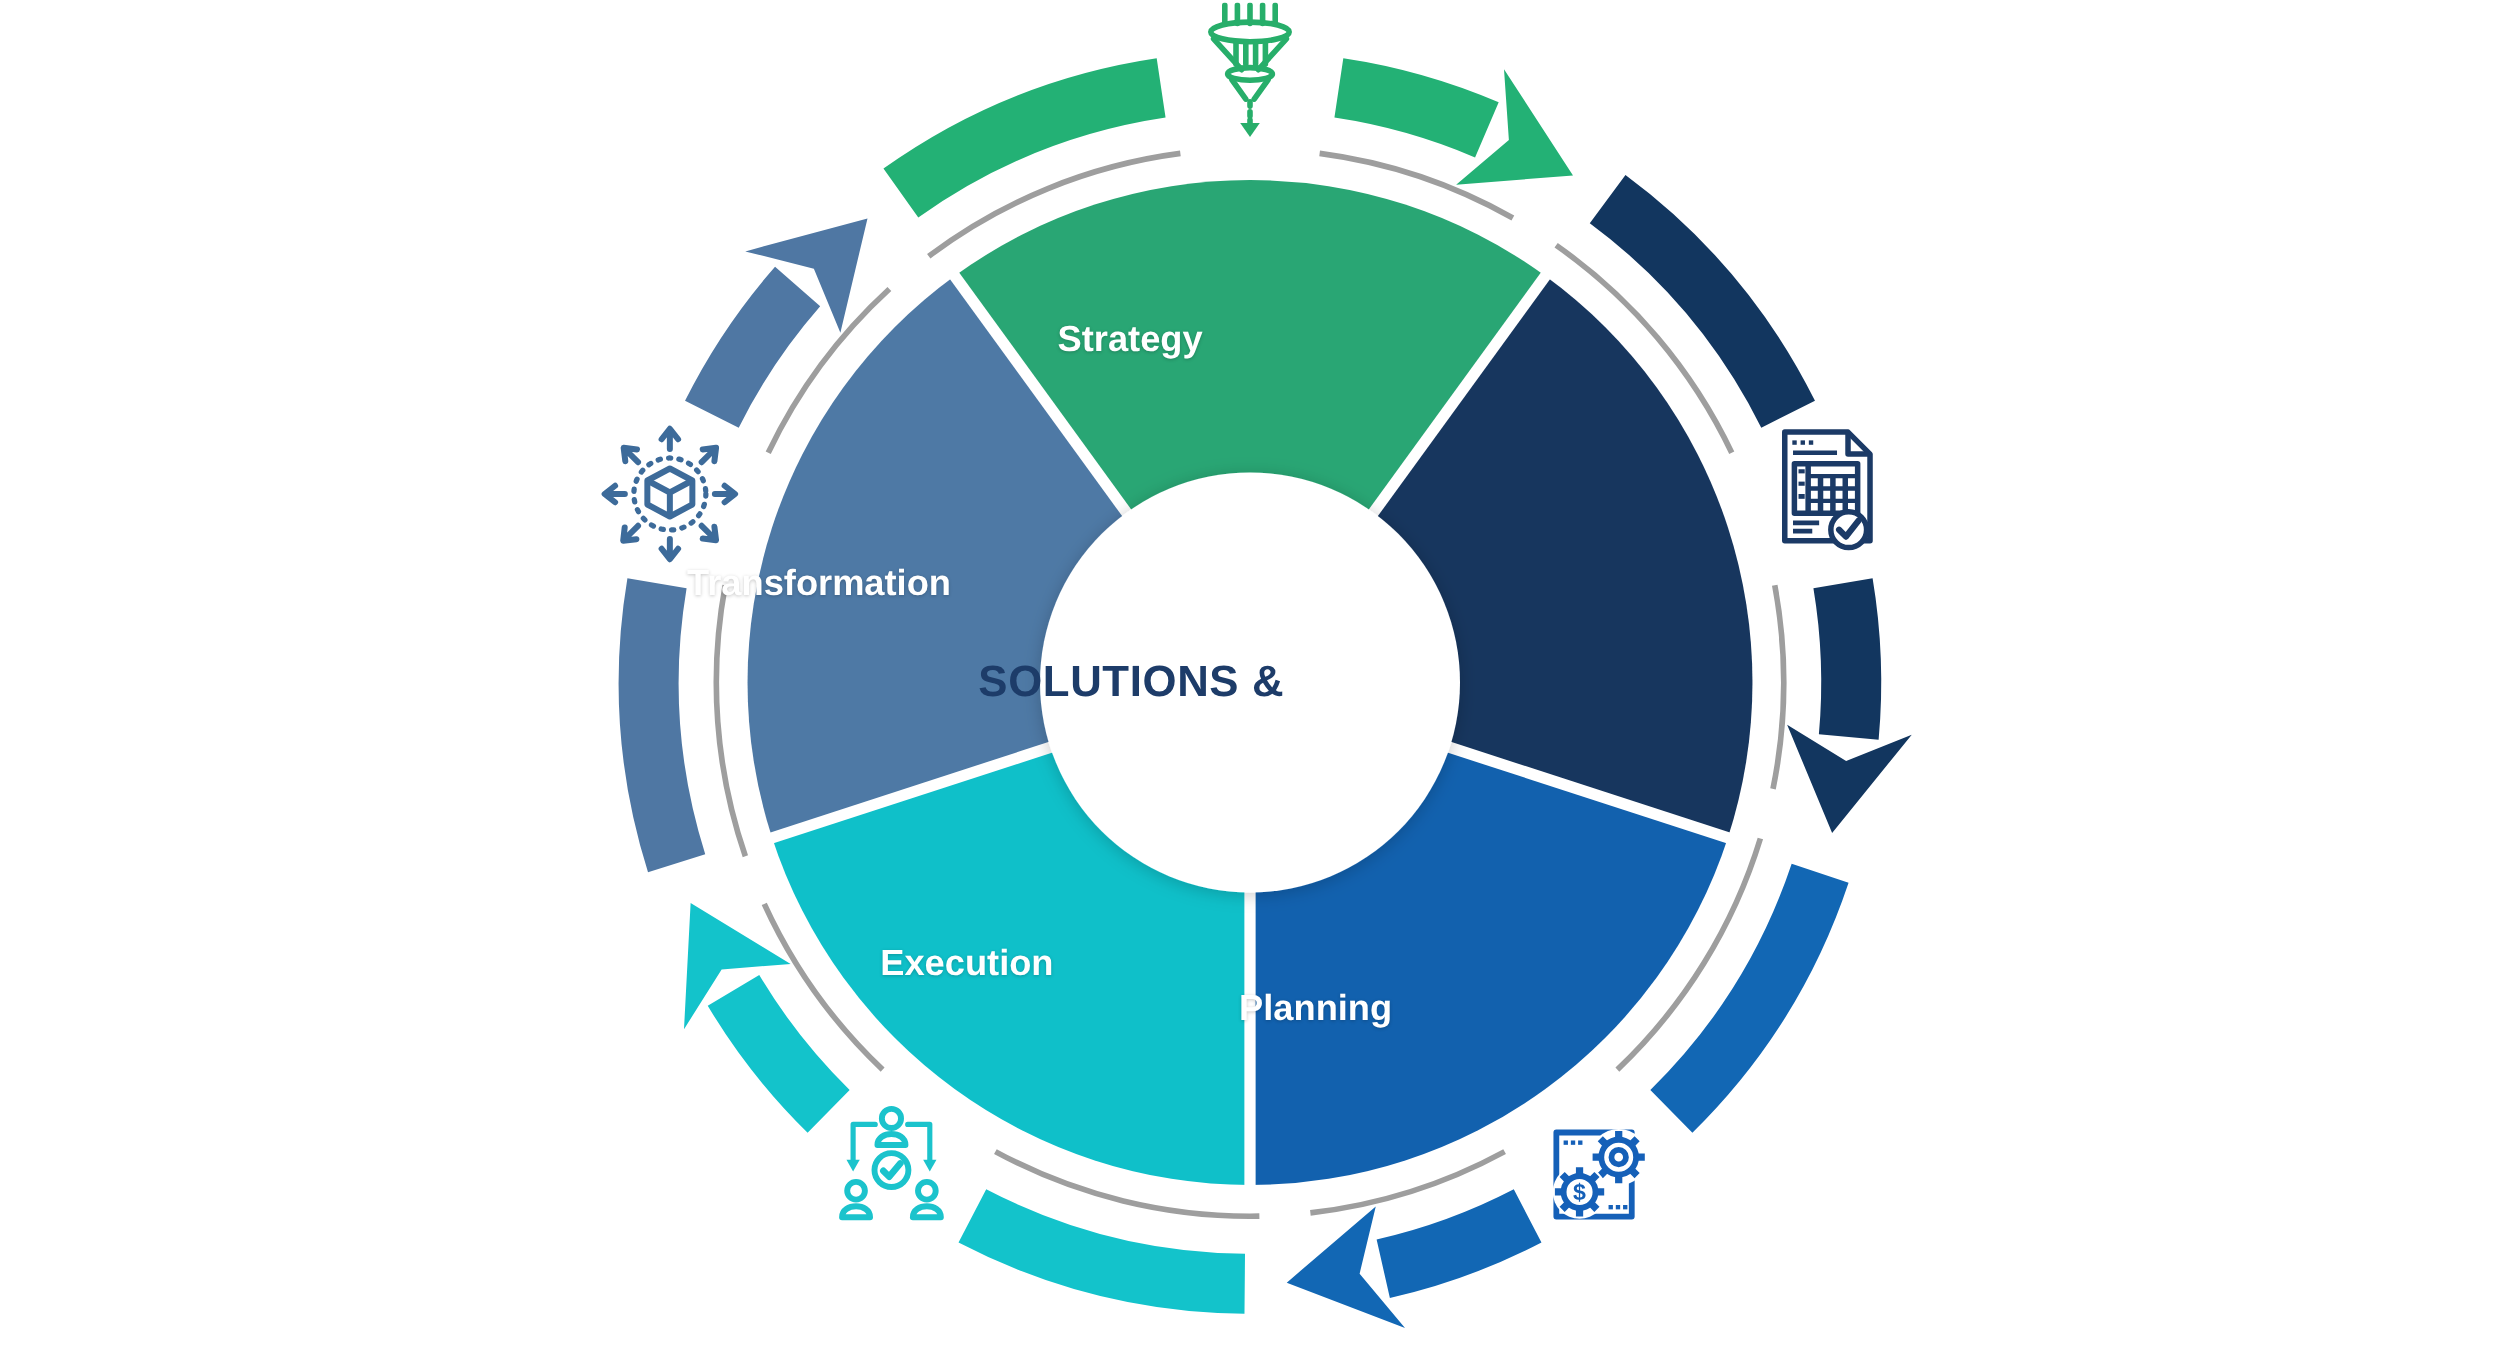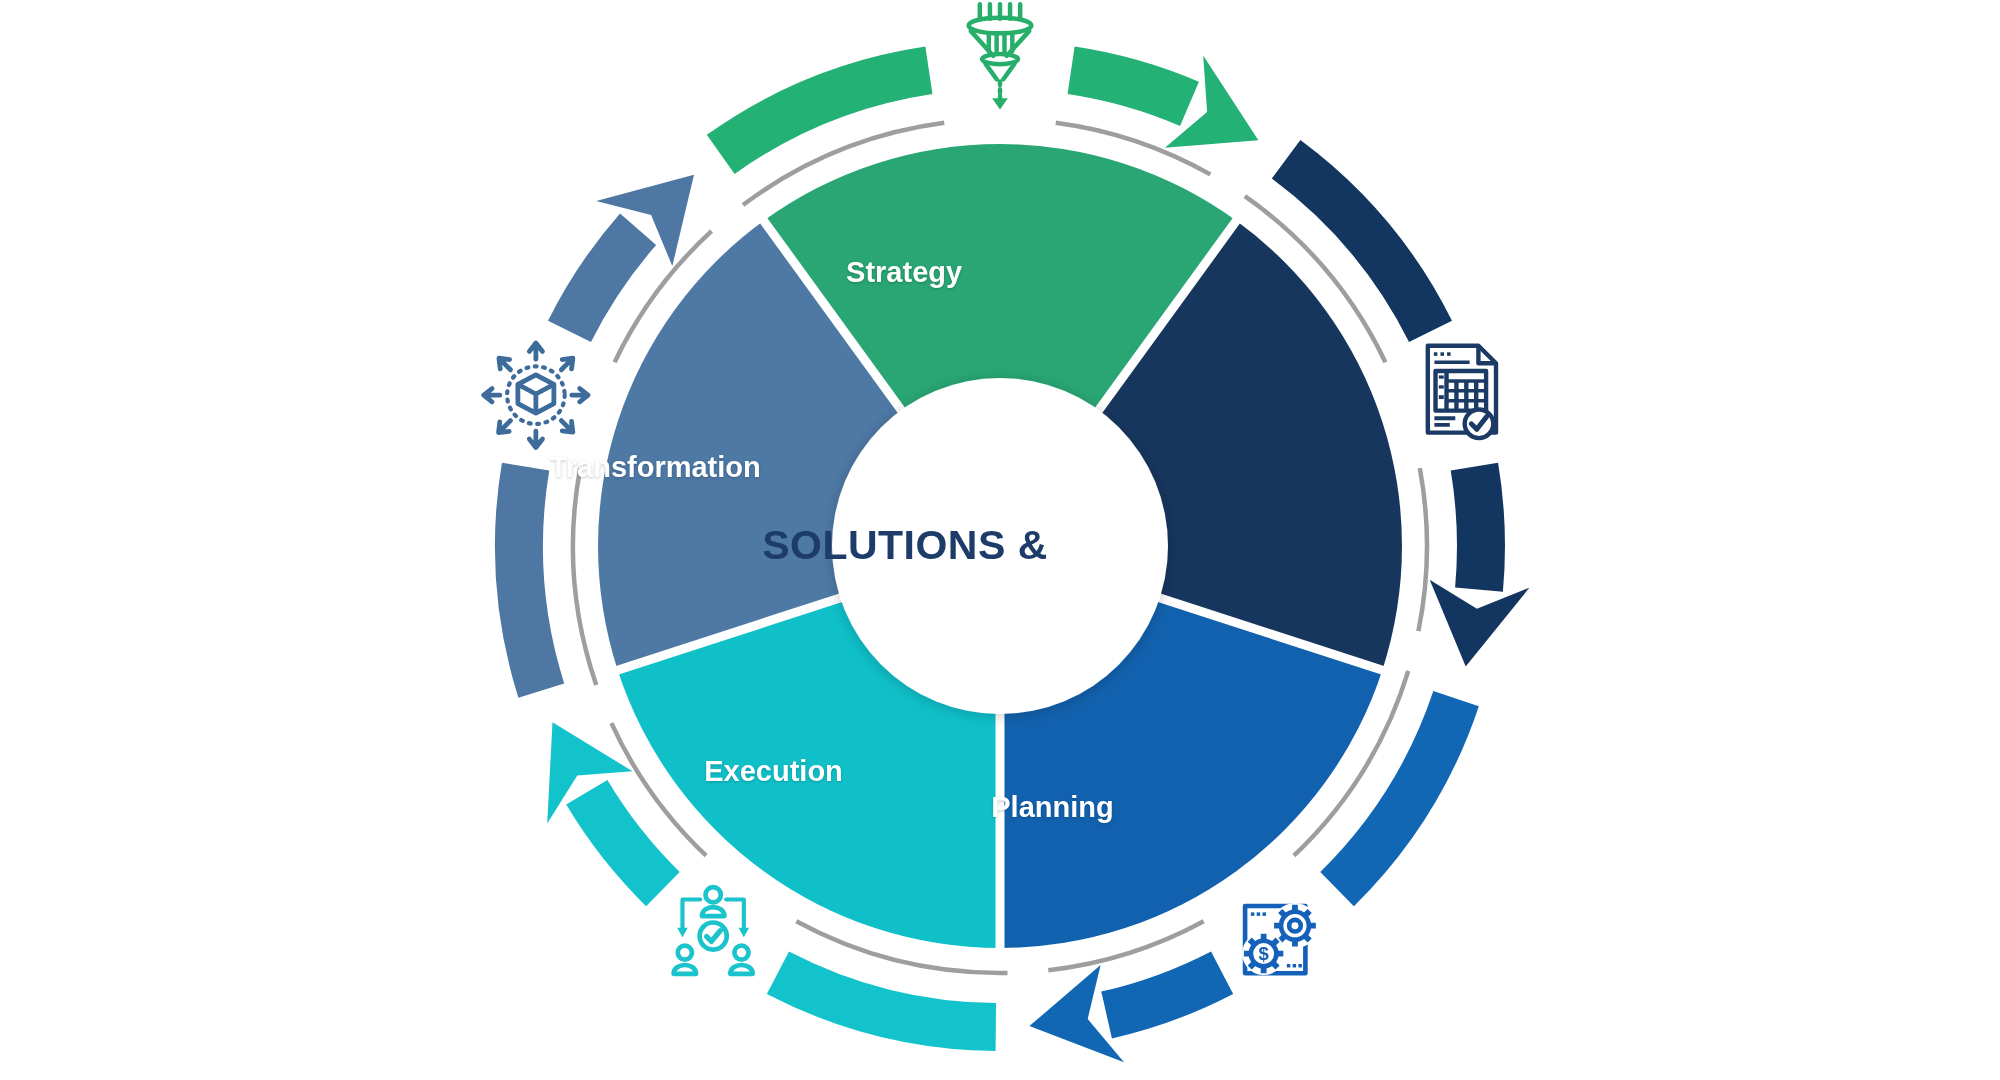--- a/index.html
+++ b/index.html
@@ -9,21 +9,21 @@
   .labels{position:absolute;left:0;top:0;width:100%;height:100%;pointer-events:none;}
   .seg-label{position:absolute;transform:translate(-50%,-50%);color:#ffffff;font-weight:700;
              font-size:29px;white-space:nowrap;text-align:center;line-height:1.45;
              text-shadow:0 1px 3px rgba(0,0,0,.22);}
   .pos-strategy{left:49.95%;top:25.2%;}
   .pos-value{left:63.9%;top:42.9%;}
   .pos-planning{left:58.15%;top:71.4%;}
   .pos-execution{left:41.3%;top:71.4%;}
   .pos-transformation{left:36.2%;top:43.2%;}
   .center-title{position:absolute;left:50%;top:50.6%;transform:translate(-50%,-50%);
-                text-align:center;font-weight:700;font-size:41px;letter-spacing:.5px;
+                text-align:center;font-weight:700;font-size:35px;letter-spacing:.5px;
                 line-height:1.2;white-space:nowrap;}
 </style>
 </head>
 <body>
 
 <div class="stage" style="background: rgb(255, 255, 255);">
 
   <svg id="diagram" viewBox="0 0 2000 1080">
     <defs>
       <filter id="circleShadow" x="-30%" y="-30%" width="160%" height="160%">

